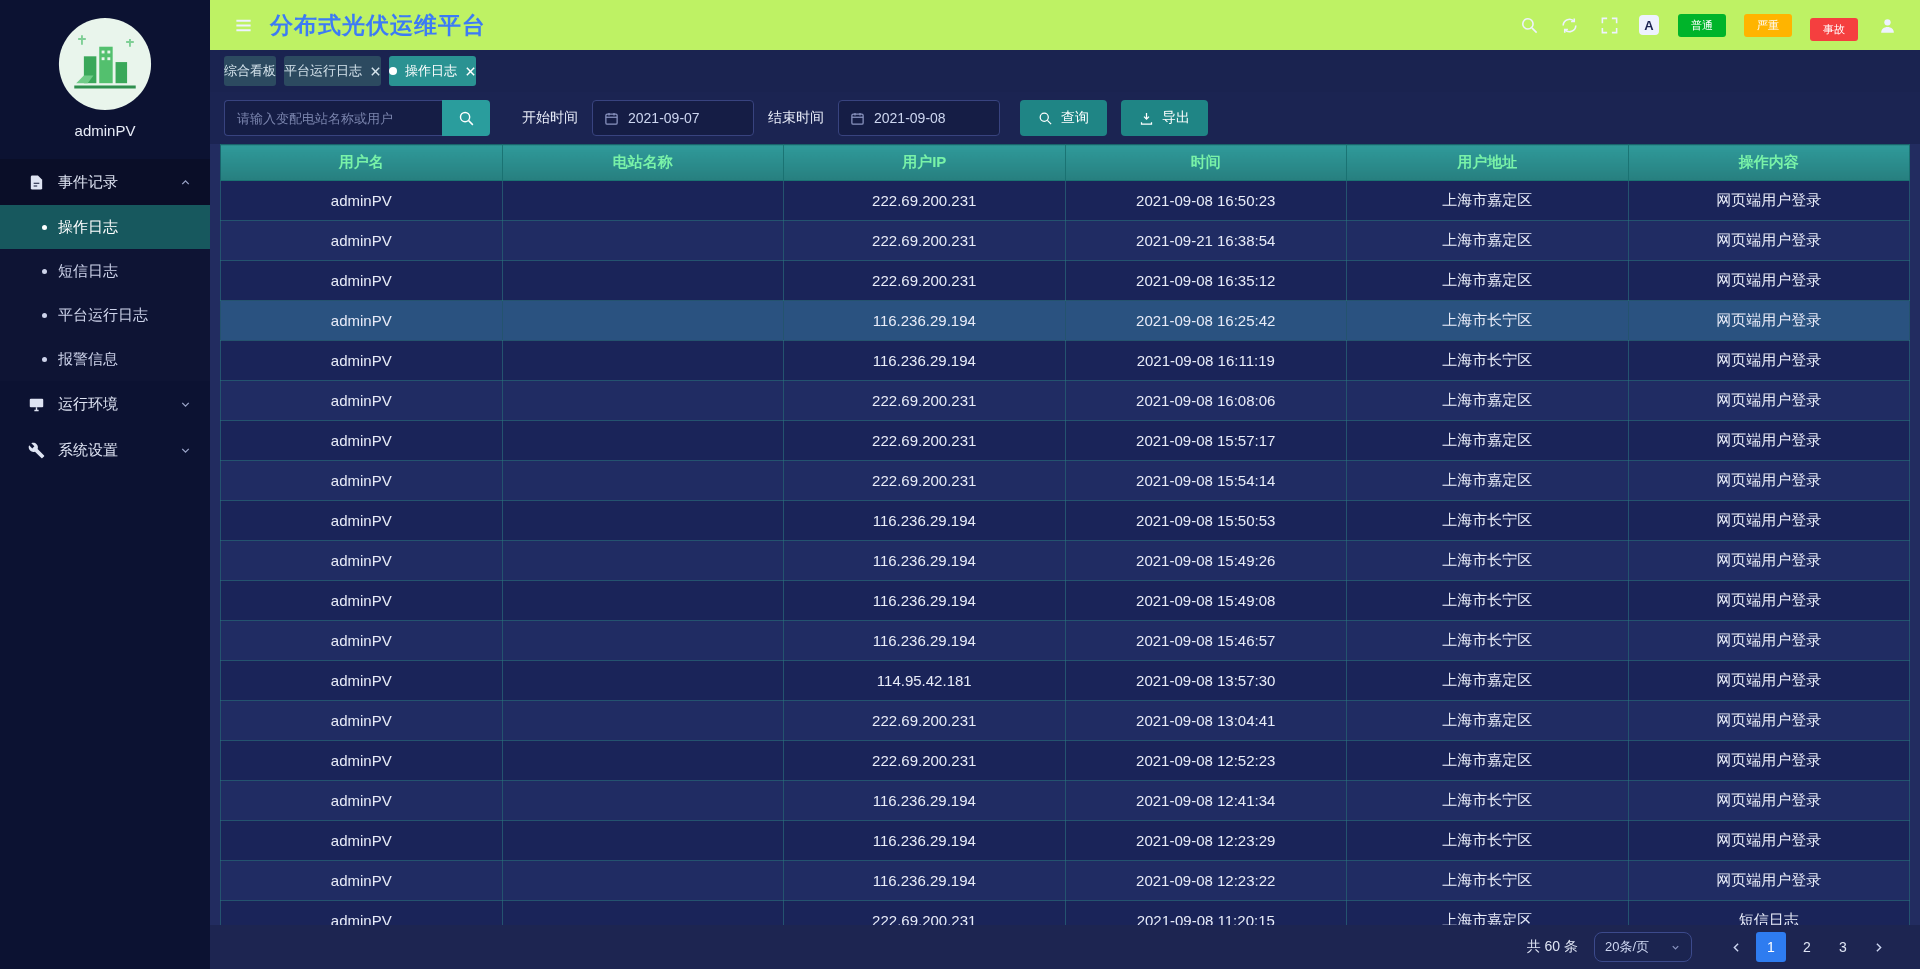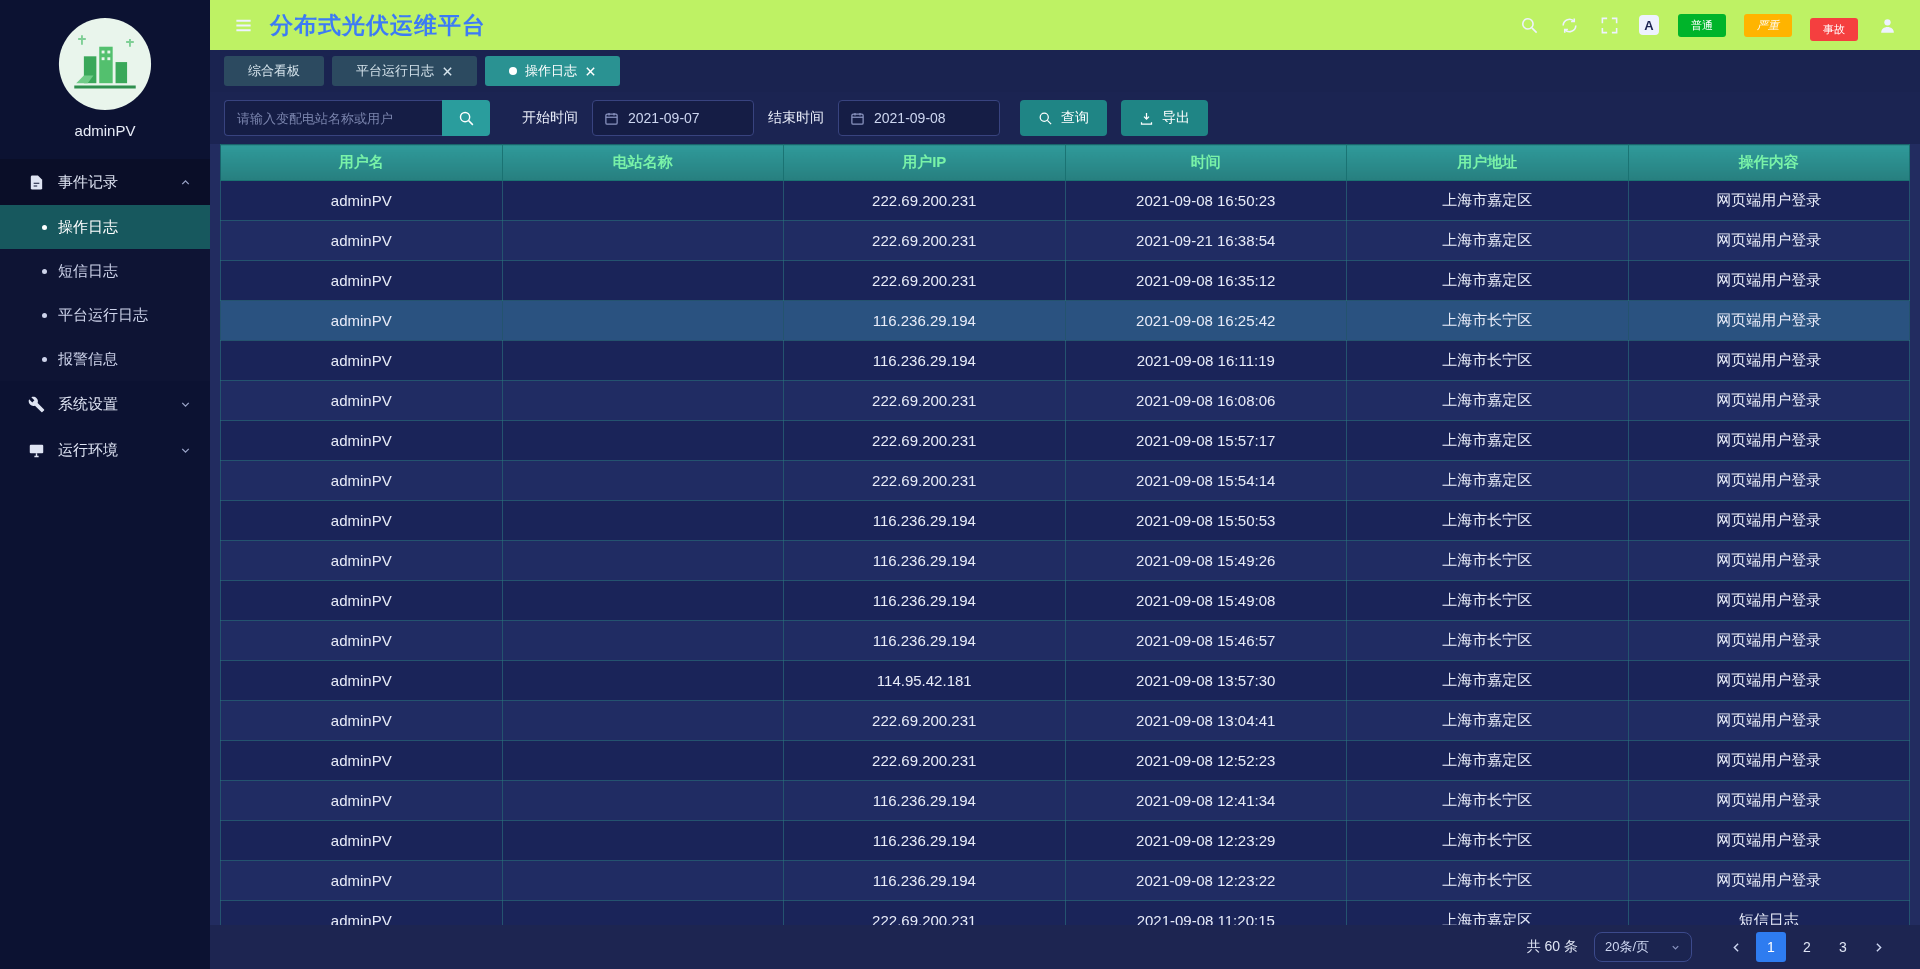--- a/index.html
+++ b/index.html
@@ -32,21 +32,21 @@
   .topbar { height: 50px; background: #bef264; display: flex; align-items: center; padding: 0 22px; flex-shrink: 0; }
   .icon-btn { background: none; border: none; color: #eef2ff; width: 22px; height: 22px; cursor: pointer; display: flex; align-items: center; justify-content: center; padding: 0; }
   .icon-btn svg { width: 19px; height: 19px; }
   .app-title { color: #3c7bf5; font-size: 23px; font-weight: bold; letter-spacing: 1px; margin-left: 16px; }
   .topbar-right { margin-left: auto; display: flex; align-items: center; gap: 18px; }
   .badge { padding: 4px 13px; border-radius: 3px; color: #fff; font-size: 11px; border: none; cursor: pointer; }
   .translate-box { width: 20px; height: 20px; background: #eef2ff; color: #1b2452; border-radius: 4px; font-size: 13px; font-weight: bold; display:flex; align-items:center; justify-content:center; }
 
   
   .tabbar { height: 42px; background: #1a2350; display: flex; align-items: center; gap: 8px; padding: 0 14px; flex-shrink: 0; }
-  .tag { height: 30px; display: flex; align-items: center; gap: 8px; padding: 0 24px; font-size: 13px; color: #d6e4ec; background: #2c4a60; border-radius: 3px; cursor: pointer; }
+  .tag { height: 30px; display: flex; align-items: center; gap: 8px; padding: 0 0; font-size: 13px; color: #d6e4ec; background: #2c4a60; border-radius: 3px; cursor: pointer; }
   .tag.active { background: #2a9292; color: #fff; }
   .tag .dot { width: 8px; height: 8px; border-radius: 50%; background: #fff; }
   .tag .close { width: 11px; height: 11px; color: inherit; display:flex; }
   .tag svg { width: 11px; height: 11px; }
 
   
   .filterbar { height: 52px; background: #1b2452; display: flex; align-items: center; padding: 0 14px; gap: 14px; flex-shrink: 0; }
   .search-group { display: flex; margin-right: 18px; }
   .search-input { width: 218px; height: 36px; background: #151d45; border: 1px solid #38437f; border-right: none; border-radius: 4px 0 0 4px; color: #bef264; padding: 0 12px; font-size: 13px; outline: none; font-family: inherit; }
   .search-input::placeholder { color: #7a84ad; }
@@ -130,35 +130,35 @@
           <span class="bullet"></span>
           <span>平台运行日志</span>
         </div>
         <div class="submenu-item">
           <span class="bullet"></span>
           <span>报警信息</span>
         </div>
       </div>
 
       <div class="menu-item">
-        <svg class="mi" viewBox="0 0 24 24" fill="currentColor">
-          <path d="M22.7 19l-9.1-9.1c.9-2.3.4-5-1.5-6.9-2-2-5-2.4-7.4-1.3L9 6 6 9 1.6 4.7C.4 7.1.9 10.1 2.9 12.1c1.9 1.9 4.6 2.4 6.9 1.5l9.1 9.1c.4.4 1 .4 1.4 0l2.3-2.3c.5-.4.5-1.1.1-1.4z"></path>
-        </svg>
-        <span>系统设置</span>
-        <svg class="chev" viewBox="0 0 24 24">
-          <path d="M6 9l6 6 6-6" fill="none" stroke="currentColor" stroke-width="2.4"></path>
-        </svg>
-      </div>
-
-      <div class="menu-item">
         <svg class="mi" viewBox="0 0 24 24">
           <rect x="2.5" y="4" width="19" height="12" rx="1.5" fill="currentColor"></rect>
           <path d="M9 20.5h6M12 16v4.5" stroke="currentColor" stroke-width="2" fill="none"></path>
         </svg>
         <span>运行环境</span>
+        <svg class="chev" viewBox="0 0 24 24">
+          <path d="M6 9l6 6 6-6" fill="none" stroke="currentColor" stroke-width="2.4"></path>
+        </svg>
+      </div>
+
+      <div class="menu-item">
+        <svg class="mi" viewBox="0 0 24 24" fill="currentColor">
+          <path d="M22.7 19l-9.1-9.1c.9-2.3.4-5-1.5-6.9-2-2-5-2.4-7.4-1.3L9 6 6 9 1.6 4.7C.4 7.1.9 10.1 2.9 12.1c1.9 1.9 4.6 2.4 6.9 1.5l9.1 9.1c.4.4 1 .4 1.4 0l2.3-2.3c.5-.4.5-1.1.1-1.4z"></path>
+        </svg>
+        <span>系统设置</span>
         <svg class="chev" viewBox="0 0 24 24">
           <path d="M6 9l6 6 6-6" fill="none" stroke="currentColor" stroke-width="2.4"></path>
         </svg>
       </div>
     </nav>
   </aside>
 
   <div class="main">
 
     <header class="topbar">
@@ -186,21 +186,21 @@
         </button>
         <button class="icon-btn">
           <svg viewBox="0 0 24 24">
             <path d="M3 9V3h6M15 3h6v6M21 15v6h-6M9 21H3v-6" fill="none" stroke="currentColor" stroke-width="2"></path>
           </svg>
         </button>
         <button class="icon-btn">
           <span class="translate-box">A</span>
         </button>
         <button class="badge" style="background: rgb(0, 180, 42);">普通</button>
-        <button class="badge" style="background: rgb(255, 180, 0); font-style: italic;">严重</button>
+        <button class="badge" style="background: rgb(255, 180, 0);">严重</button>
         <button class="badge" style="background: rgb(245, 63, 63); margin-top: 8px;">事故</button>
         <button class="icon-btn">
           <svg viewBox="0 0 24 24" fill="currentColor">
             <circle cx="12" cy="8" r="4"></circle>
             <path d="M4 21c0-4.4 3.6-7 8-7s8 2.6 8 7z"></path>
           </svg>
         </button>
       </div>
     </header>
 

